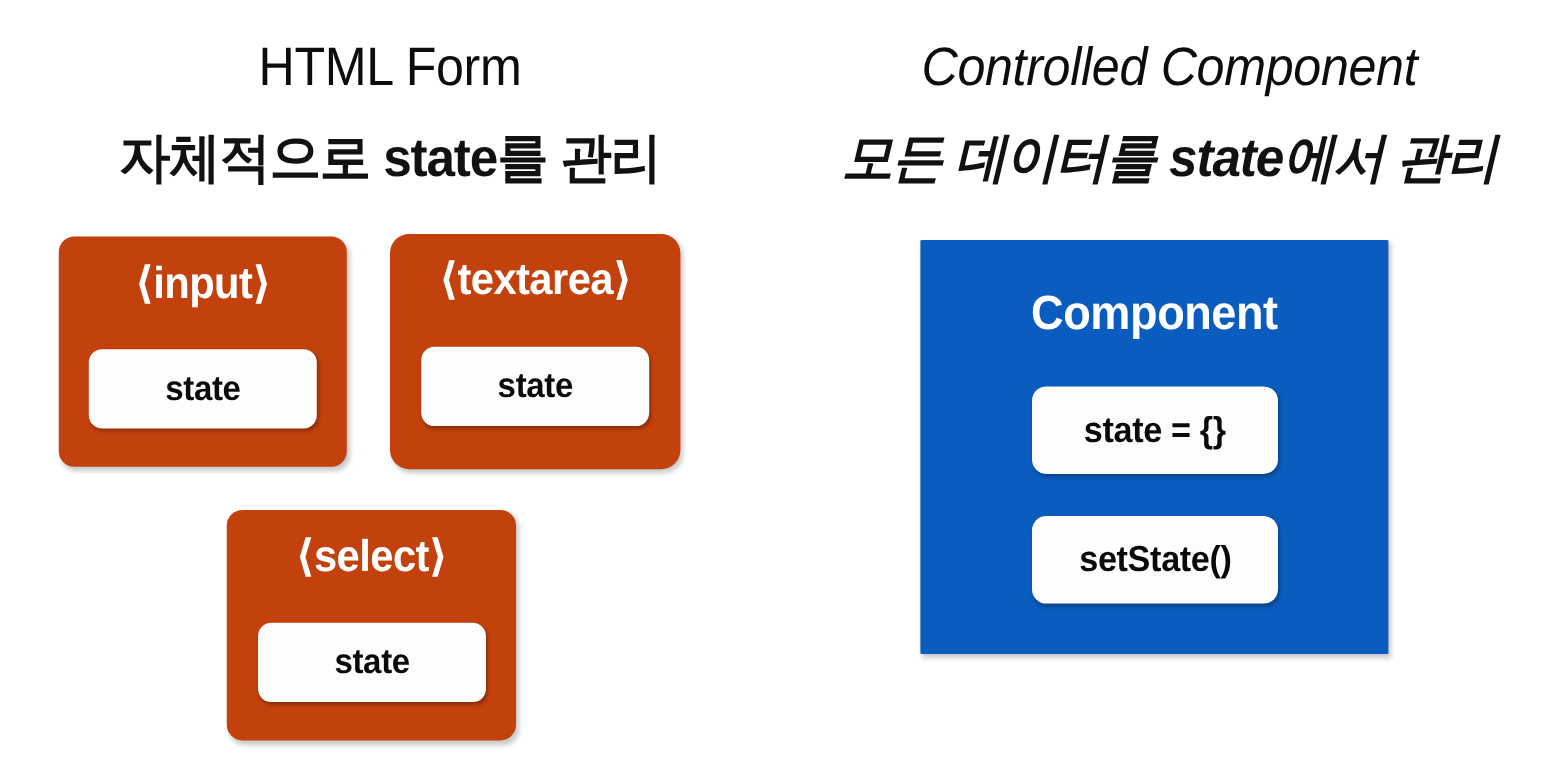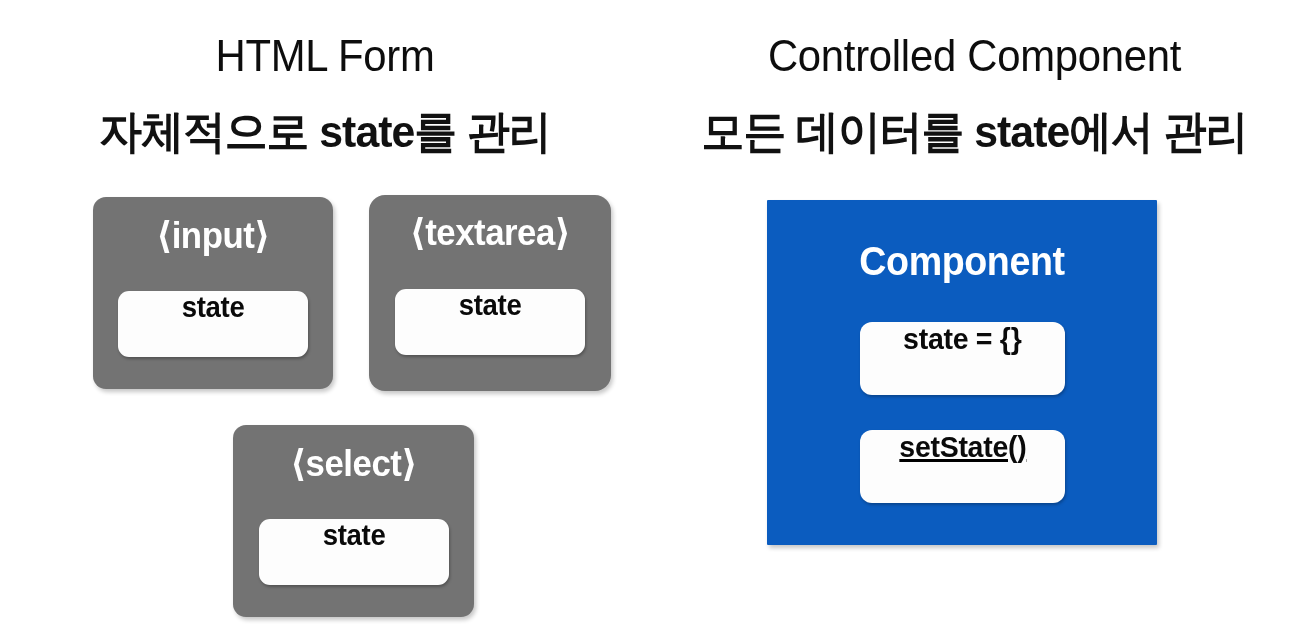--- a/index.html
+++ b/index.html
@@ -22,21 +22,21 @@
     background: #ffffff;
   }
 
   
   .column {
     position: absolute;
     top: 0;
     height: 637px;
   }
   .column.left  { left: 0px;   width: 650px; }
-  .column.right { left: 650px; width: 649px; }
+  .column.right { left: 650px; width: 649px; font-style: italic; }
 
   
   .heading-block {
     position: absolute;
     left: 0;
     width: 100%;
     text-align: center;
   }
   .column.left  .heading-block { top: 28px; }
   .column.right .heading-block { top: 28px; }
@@ -57,45 +57,45 @@
     font-weight: 700;
     color: #111111;
     letter-spacing: -1px;
     transform: scaleX(0.95);
     white-space: nowrap;
   }
 
   
   .el-card {
     position: absolute;
-    background: #737373;
+    background: #c2410c;
     border-radius: 13px;
     box-shadow: 2px 3px 4px rgba(0,0,0,0.22);
     box-sizing: border-box;
-    margin-left: 44px;
   }
   .el-card .el-tag {
     position: absolute;
     left: 0;
     width: 100%;
     text-align: center;
     color: #ffffff;
     font-size: 37px;
     line-height: 44px;
     font-weight: 700;
     letter-spacing: -0.5px;
     transform: scaleX(0.94);
     white-space: nowrap;
   }
   .state-chip {
     position: absolute;
     background: #fdfdfd;
     border-radius: 11px;
     box-shadow: 1px 2px 3px rgba(0,0,0,0.28);
     display: flex;
+    align-items: center;
     justify-content: center;
     box-sizing: border-box;
   }
   .state-chip .chip-text {
     color: #0a0a0a;
     font-size: 29px;
     line-height: 32px;
     font-weight: 700;
     letter-spacing: -0.3px;
     transform: scaleX(0.95);
@@ -143,34 +143,35 @@
   }
   .panel-chip {
     position: absolute;
     left: 93px;
     width: 205px;
     height: 73px;
     background: #fdfdfd;
     border-radius: 12px;
     box-shadow: 1px 2px 3px rgba(0,0,0,0.25);
     display: flex;
+    align-items: center;
     justify-content: center;
     box-sizing: border-box;
   }
   .panel-chip .chip-text {
     color: #0a0a0a;
     font-size: 30px;
     line-height: 34px;
     font-weight: 700;
     letter-spacing: -0.3px;
     transform: scaleX(0.95);
     white-space: nowrap;
   }
   #chip-state-init { top: 122px; }
-  #chip-setstate   { top: 230px; text-decoration: underline; }
+  #chip-setstate   { top: 230px; }
 </style>
 </head>
 <body>
 
 <div id="slide">
 
   <div class="column left">
 
     <div class="heading-block">
       <div class="heading-en">HTML Form</div>

